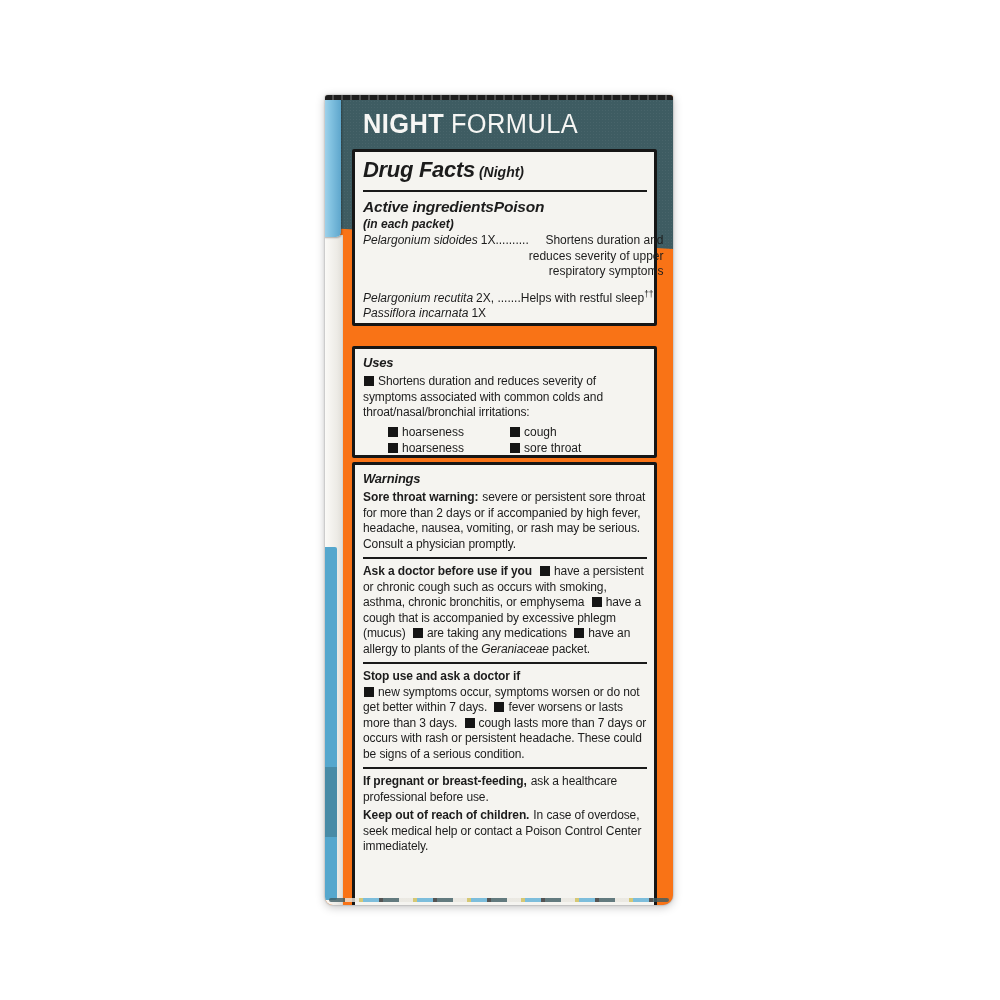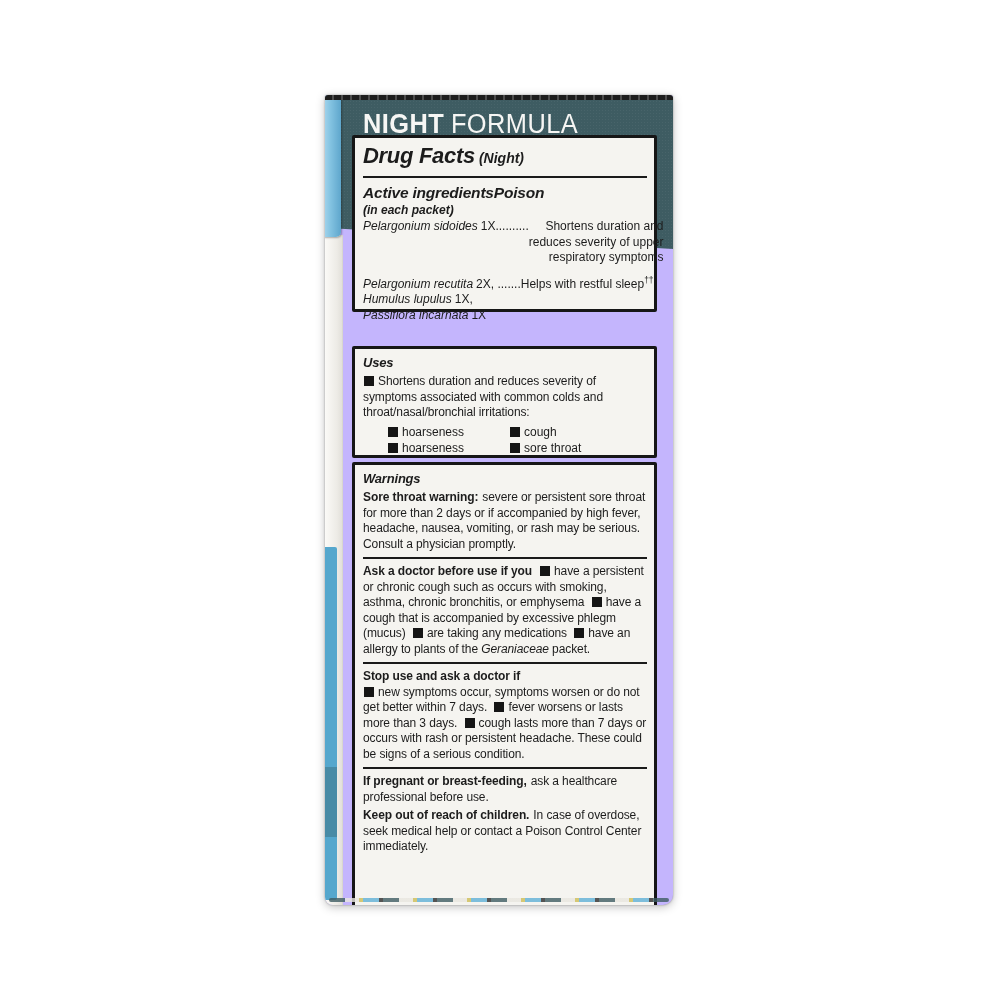--- a/index.html
+++ b/index.html
@@ -4,21 +4,21 @@
 <style>
   html,body{margin:0;padding:0;}
   body{
     width:1000px;height:1000px;background:#ffffff;position:relative;
     font-family:"Liberation Sans", sans-serif;color:#1c1c1c;
     -webkit-font-smoothing:antialiased;
   }
   .stage{position:absolute;inset:0;}
   .package{
     position:absolute;left:325px;top:95px;width:348px;height:810px;
-    background:#c4b5fd;border-radius:3px 3px 10px 8px;
+    background:#f97316;border-radius:3px 3px 10px 8px;
     box-shadow:0 2px 10px rgba(0,0,0,0.25), 0 0 2px rgba(0,0,0,0.35);
     overflow:hidden;
   }
   .top-edge{
     position:absolute;left:0;top:0;width:100%;height:5px;z-index:7;
     background:repeating-linear-gradient(90deg,#1d1d1d 0 7px,#4d4d4d 7px 9px);
   }
   .header-band{
     position:absolute;left:0;top:2px;width:100%;height:152px;z-index:2;
     background:#3e5c62;
@@ -55,21 +55,21 @@
   .bottom-edge{
     position:absolute;left:4px;bottom:3px;width:calc(100% - 8px);height:4px;z-index:6;
     background:repeating-linear-gradient(90deg,#3e5c62 0 16px,#e8e6df 16px 30px,#cdbd55 30px 34px,#5fb0d6 34px 50px,#2c2c2c 50px 54px);
     opacity:0.8;border-radius:2px;
   }
   .box{
     position:absolute;left:27px;width:305px;box-sizing:border-box;
     border:3px solid #161616;background:#f5f4f0;
     padding:4px 7px 4px 8px;z-index:4;border-radius:2px;
   }
-  .box1{top:40px;height:177px;}
+  .box1{top:54px;height:177px;}
   .box2{top:251px;height:112px;}
   .box3{top:367px;height:488px;}
   .df-title{line-height:26px;margin-top:1px;}
   .df-main{font-size:22px;font-weight:800;font-style:italic;letter-spacing:-0.3px;}
   .df-sub{font-size:14px;font-style:italic;font-weight:600;margin-left:4px;}
   .rule{border:none;border-top:2px solid #1a1a1a;margin:5px 0 6px;}
   .cols-head{display:flex;justify-content:flex-start;align-items:baseline;}
   .col-h{font-size:15.5px;font-weight:800;font-style:italic;letter-spacing:-0.2px;}
   .packet{font-size:12px;font-weight:800;font-style:italic;margin:1px 0 2px;}
   .body{font-size:12px;line-height:15.5px;margin:0 0 3px;letter-spacing:-0.1px;}
@@ -148,23 +148,20 @@
       <div class="ing-row row2">
         <div class="ing-left">
           <span class="it">Pelargonium recutita</span><span>2X, .......</span>
         </div>
         <div class="ing-right">
           <span>Helps with restful sleep</span><sup>††</sup>
         </div>
       </div>
 
       <div class="ing-plain">
-        <span class="it">Humulus lupulus</span><span>1X,</span>
-      </div>
-      <div class="ing-plain">
         <span class="it">Passiflora incarnata</span><span>1X</span>
       </div>
     </section>
 
     <section class="box box2">
       <div class="sec-title">Uses</div>
       <p class="body">
         <span class="sq"></span><span>Shortens duration and reduces severity of symptoms associated with common colds and throat/nasal/bronchial irritations:</span>
       </p>
       <div class="uses-grid">

